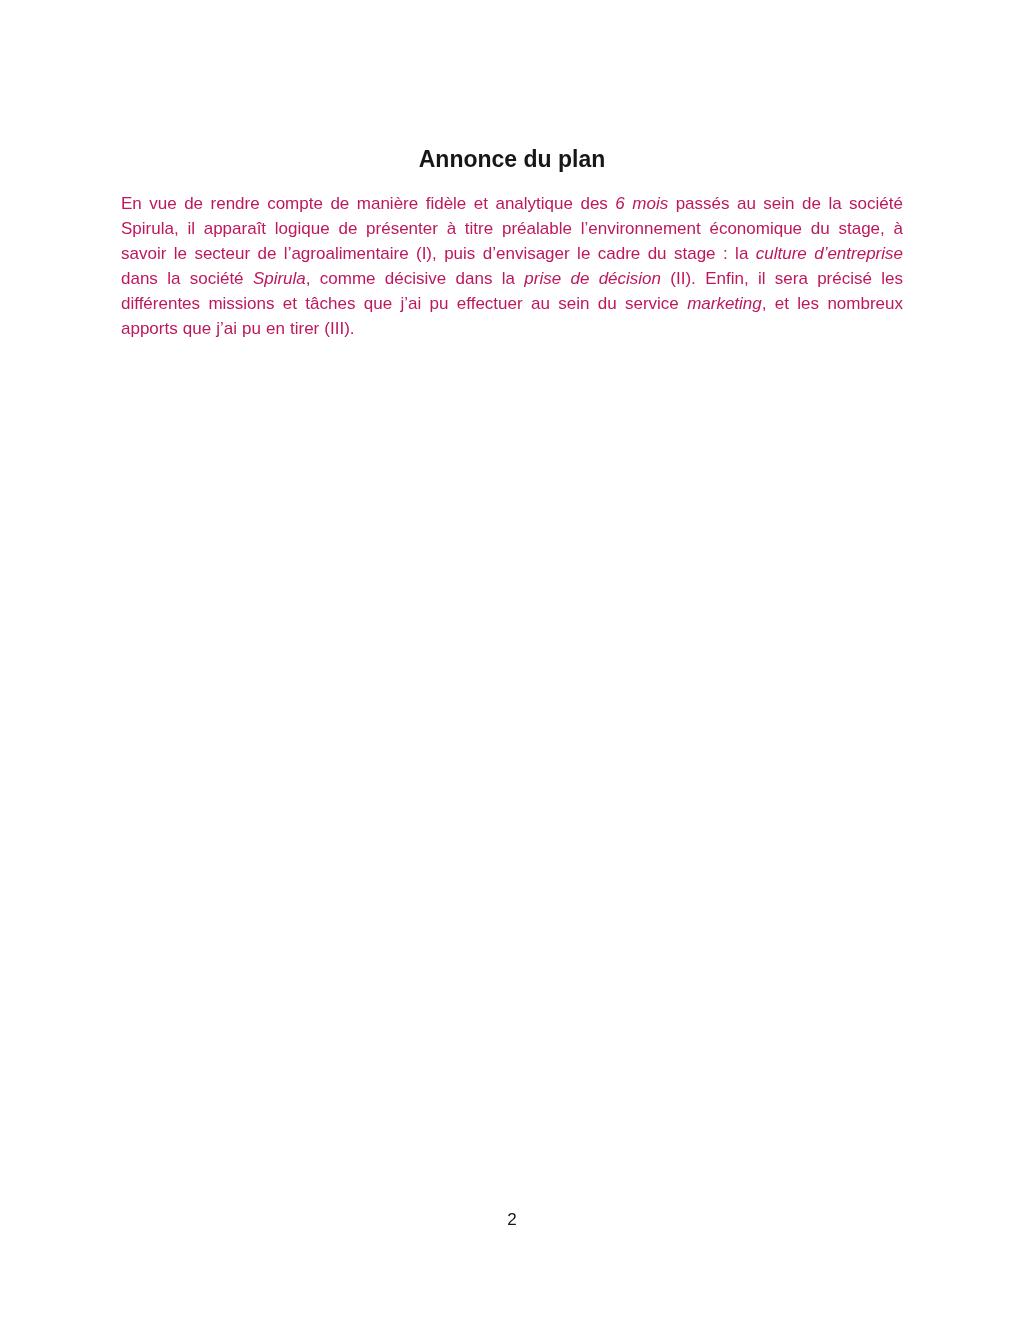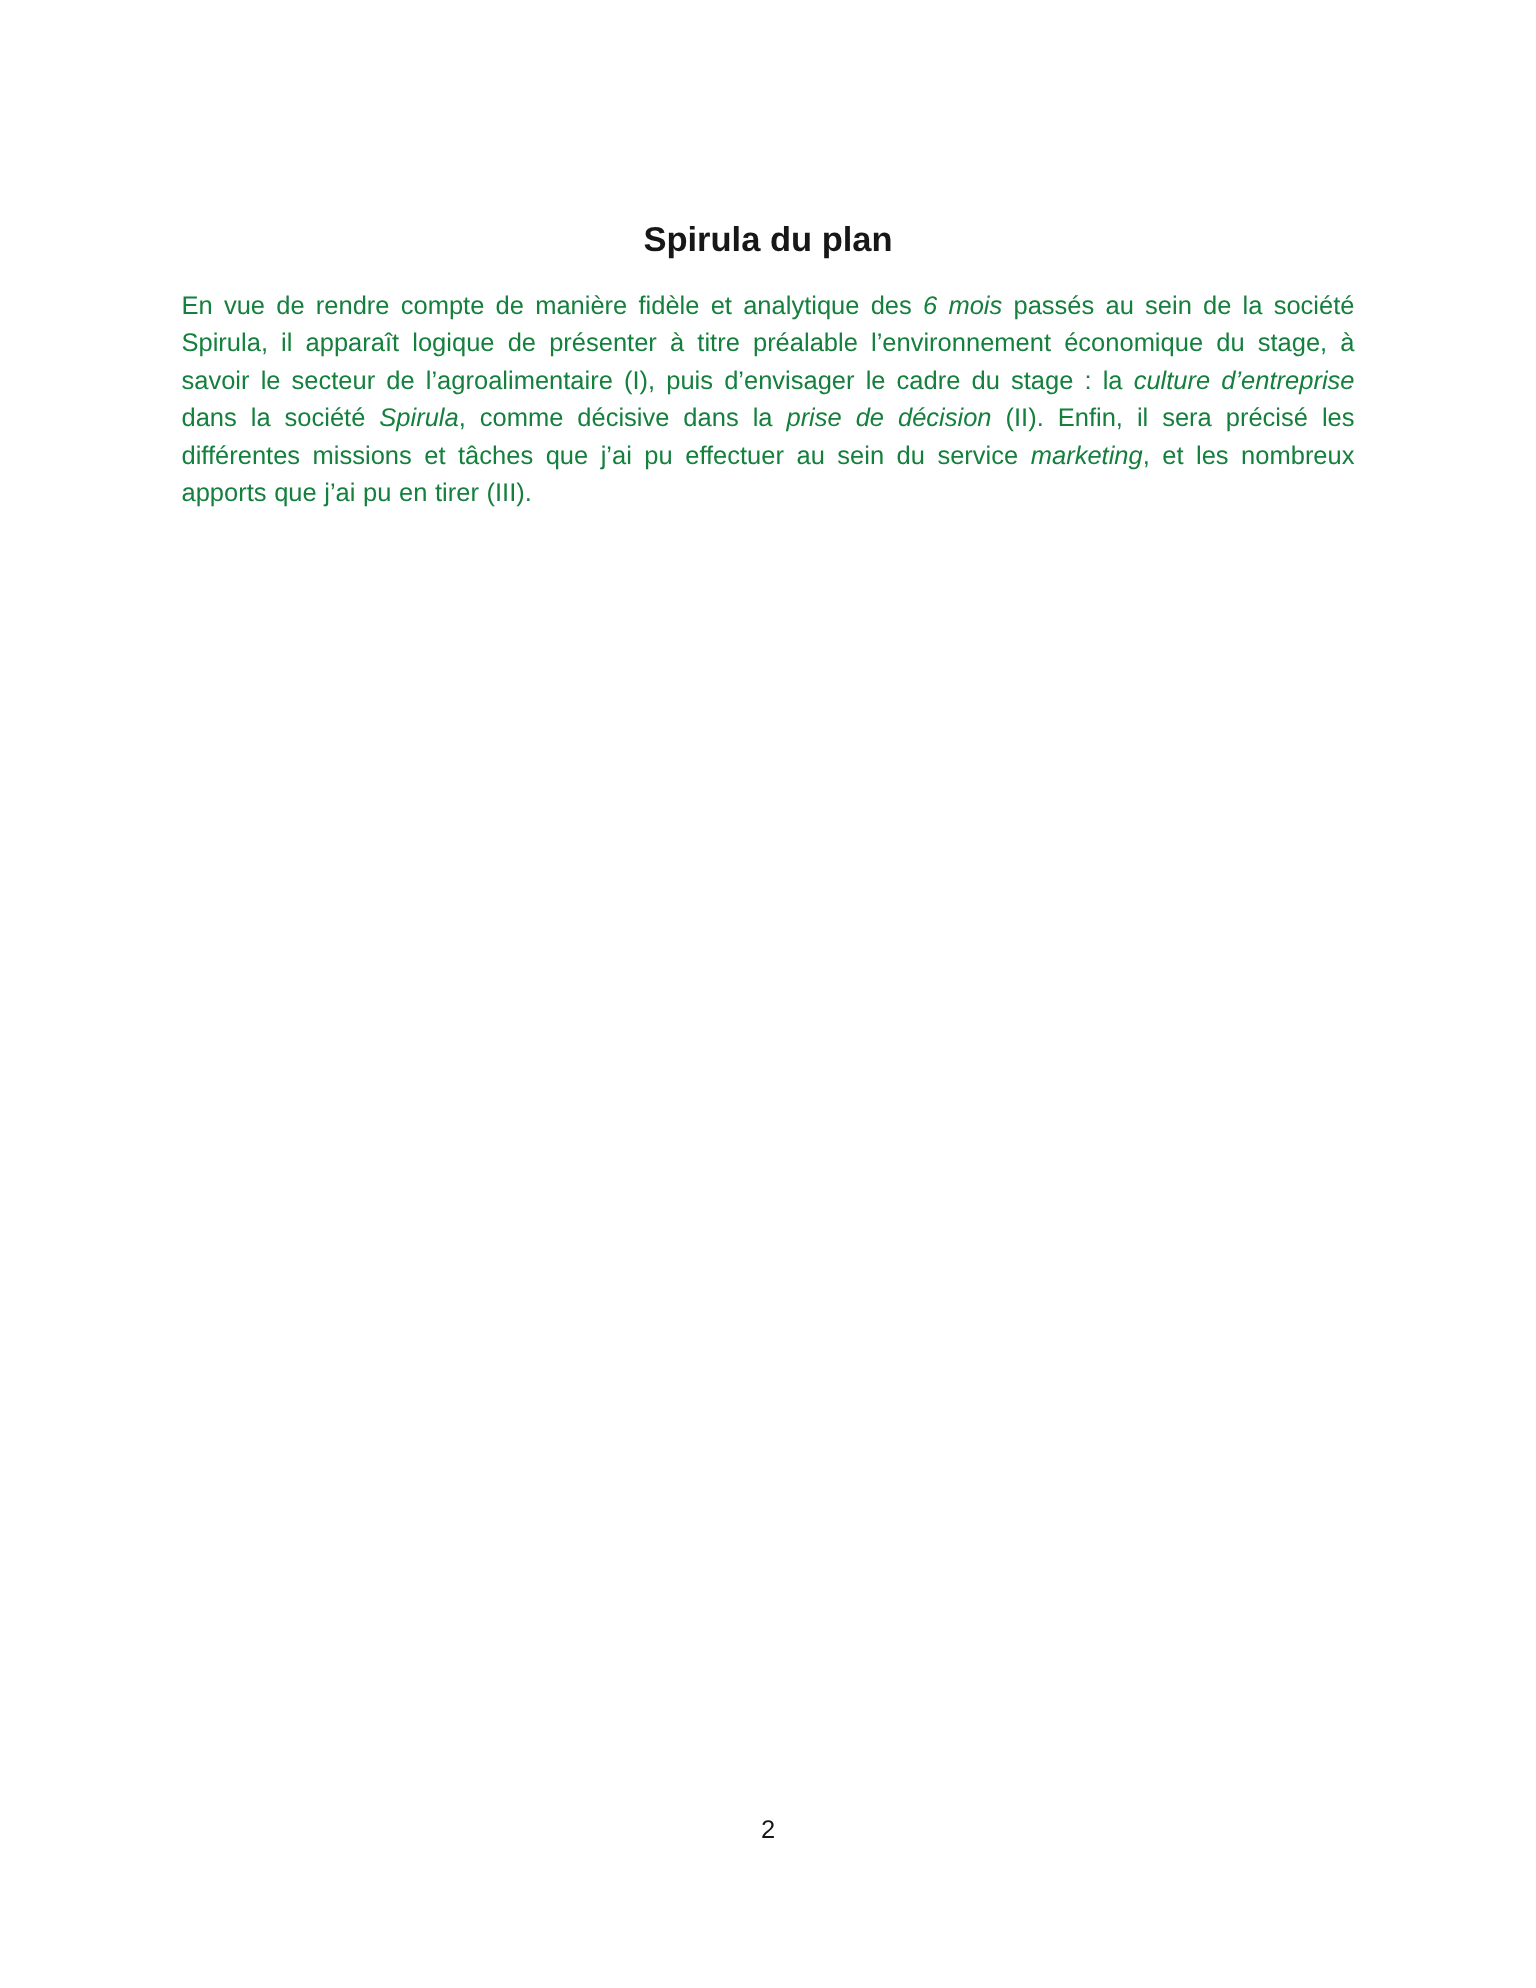--- a/index.html
+++ b/index.html
@@ -25,38 +25,38 @@
     font-size: 23px;
     line-height: 26px;
     color: #171717;
   }
   .body-paragraph {
     margin: 19px auto 0 auto;
     width: 782px;
     text-align: justify;
     font-size: 17px;
     line-height: 25px;
-    color: #15803d;
+    color: #be185d;
     word-spacing: 0.02em;
   }
   .body-paragraph em {
     font-style: italic;
   }
   .page-number {
     position: absolute;
     top: 1210px;
     left: 0;
     width: 100%;
     text-align: center;
     font-size: 17px;
     color: #161616;
   }
 </style>
 </head>
 <body>
 
 <div class="page">
-  <h1 class="doc-title">Spirula du plan</h1>
+  <h1 class="doc-title">Annonce du plan</h1>
 
   <p class="body-paragraph"><span>En vue de rendre compte de manière fidèle et analytique des </span><em>6 mois</em><span> passés au sein de la société Spirula, il apparaît logique de présenter à titre préalable l’environnement économique du stage, à savoir le secteur de l’agroalimentaire (I), puis d’envisager le cadre du stage : la </span><em>culture d’entreprise</em><span> dans la société </span><em>Spirula</em><span>, comme décisive dans la </span><em>prise de décision</em><span> (II). Enfin, il sera précisé les différentes missions et tâches que j’ai pu effectuer au sein du service </span><em>marketing</em><span>, et les nombreux apports que j’ai pu en tirer (III).</span></p>
 
   <div class="page-number">2</div>
 </div>
 
 </body></html>

